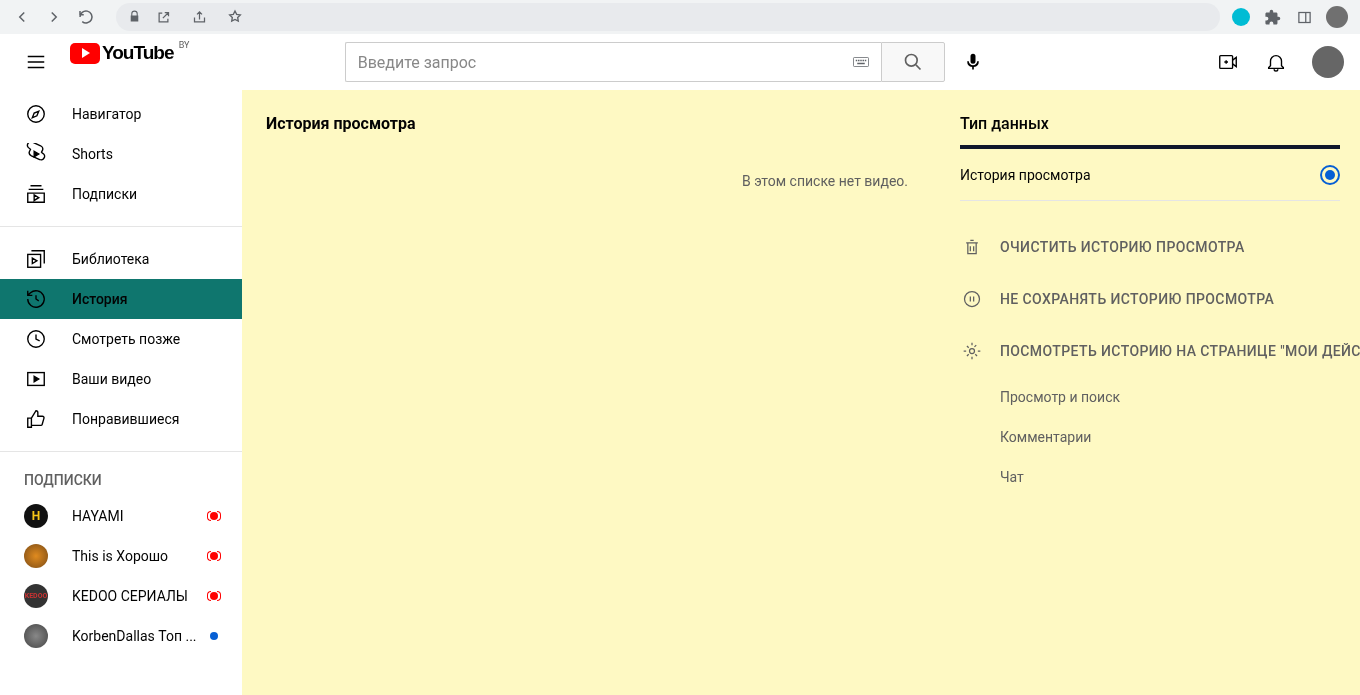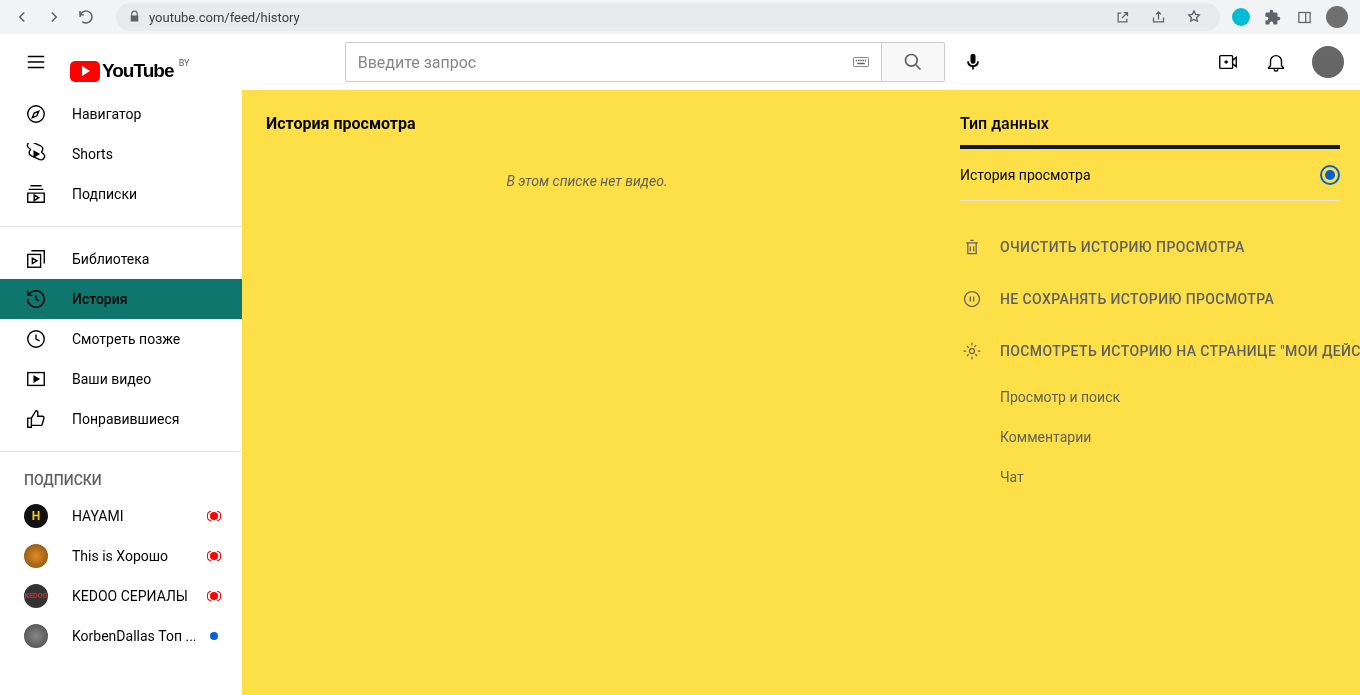--- a/index.html
+++ b/index.html
@@ -11,21 +11,21 @@
 .nav-btn svg { width:18px; height:18px; }
 .addr-bar { flex:1; height:28px; background:#e8eaed; border-radius:14px; display:flex; align-items:center; padding:0 12px; gap:8px; margin:0 4px 0 12px; }
 .addr-bar .lock { color:#5f6368; }
 .addr-text { flex:1; color:#3c4043; font-size:13px; }
 .chrome-icon { width:20px; height:20px; display:flex; align-items:center; justify-content:center; color:#5f6368; margin:0 4px; cursor:pointer; }
 .ext-icon { width:18px; height:18px; border-radius:50%; background:#00bcd4; margin:0 4px; cursor:pointer; }
 .prof-icon { width:22px; height:22px; border-radius:50%; background:#707070; margin:0 4px; cursor:pointer; }
 
 
 .yt-header { height:56px; display:flex; align-items:center; padding:0 16px; background:#fff; }
-.left-sec { display:flex; align-items:flex-end; min-width:240px; }
+.left-sec { display:flex; align-items:flex-start; min-width:240px; }
 .burger { width:40px; height:40px; display:flex; align-items:center; justify-content:center; cursor:pointer; border-radius:50%; }
 .burger svg { width:22px; height:22px; }
 .logo { display:flex; align-items:center; margin-left:14px; cursor:pointer; position:relative; }
 .logo-play { width:30px; height:21px; background:#ff0000; border-radius:5px; display:flex; align-items:center; justify-content:center; }
 .logo-play::after { content:""; border-left:8px solid #fff; border-top:5px solid transparent; border-bottom:5px solid transparent; margin-left:2px; }
 .logo-text { font-size:19px; font-weight:700; letter-spacing:-1px; margin-left:2px; color:#000; font-family:Arial,sans-serif; }
 .logo-cc { font-size:9px; color:#606060; position:absolute; top:-2px; right:-16px; }
 .center-sec { flex:1; display:flex; justify-content:center; align-items:center; max-width:700px; margin:0 auto; }
 .search-wrap { flex:1; display:flex; height:40px; max-width:600px; }
 .search-input { flex:1; border:1px solid #ccc; border-right:none; border-radius:2px 0 0 2px; padding:0 12px; font-size:16px; outline:none; }
@@ -51,24 +51,24 @@
 .sb-title { font-size:14px; font-weight:500; color:#606060; text-transform:uppercase; padding:8px 24px; }
 .sb-ch-icon { width:24px; height:24px; border-radius:50%; margin-right:24px; flex-shrink:0; }
 .sb-live { width:8px; height:8px; border-radius:50%; background:#f00; margin-left:8px; position:relative; }
 .sb-live.dot { background:#065fd4; }
 .sb-live::before, .sb-live::after { content:""; position:absolute; border:1px solid #f00; border-radius:6px; }
 .sb-live::before { top:-1px; left:-3px; width:3px; height:8px; border-right:none; border-radius:6px 0 0 6px; }
 .sb-live::after { top:-1px; right:-3px; width:3px; height:8px; border-left:none; border-radius:0 6px 6px 0; }
 .sb-live.dot::before, .sb-live.dot::after { display:none; }
 
 
-.main { flex:1; display:flex; background:#fde047;gap:8px; }
+.main { flex:1; display:flex; background:#fef9c3;gap:8px; }
 .content { flex:1; padding:24px 24px; }
 .content h1 { font-size:16px; font-weight:700; color:#030303; margin-bottom:40px; }
-.empty-msg { text-align:center; font-size:14px; color:#606060; margin-top:8px;font-style:italic; }
+.empty-msg { text-align:right; font-size:14px; color:#606060; margin-top:8px; }
 
 
 .rpanel { width:420px; padding:24px 0 24px 20px; border-left:none; }
 .rp-title { font-size:16px; font-weight:500; color:#030303; padding-bottom:12px; border-bottom:4px solid #0f172a; margin-right:20px; }
 .rp-radio-item { display:flex; align-items:center; justify-content:space-between; height:52px; border-bottom:1px solid #e5e5e5; cursor:pointer; margin-right:20px; }
 .rp-radio-label { font-size:14px; color:#030303; }
 .radio { width:20px; height:20px; border:2px solid #000; border-radius:50%; display:flex; align-items:center; justify-content:center; }
 .radio.checked { border-color:#065fd4; }
 .radio.checked::after { content:""; width:10px; height:10px; border-radius:50%; background:#065fd4; }
 .rp-action { display:flex; align-items:center; height:52px; cursor:pointer; font-size:14px; font-weight:500; color:#606060; letter-spacing:0.4px; }
@@ -91,21 +91,20 @@
     </div>
   <div class="nav-btn">
       <svg viewBox="0 0 24 24" fill="none" stroke="currentColor" stroke-width="2">
         <path d="M4 12a8 8 0 1 1 3 6.2M4 4v5h5"></path>
       </svg>
     </div>
   <div class="addr-bar">
     <span class="lock"><svg width="13" height="13" viewBox="0 0 24 24" fill="currentColor">
           <path d="M6 10V7a6 6 0 1 1 12 0v3h1v11H5V10h1zm2 0h8V7a4 4 0 1 0-8 0v3z"></path>
         </svg></span>
-    <span class="addr-text">youtube.com/feed/history</span>
     <span class="chrome-icon">
         <svg width="15" height="15" viewBox="0 0 24 24" fill="none" stroke="currentColor" stroke-width="2">
           <path d="M14 4h6v6M20 4l-9 9M19 14v5H5V5h5"></path>
         </svg>
       </span>
     <span class="chrome-icon">
         <svg width="15" height="15" viewBox="0 0 24 24" fill="none" stroke="currentColor" stroke-width="2">
           <path d="M4 12v7h16v-7M12 3v12M8 7l4-4 4 4"></path>
         </svg>
       </span>

